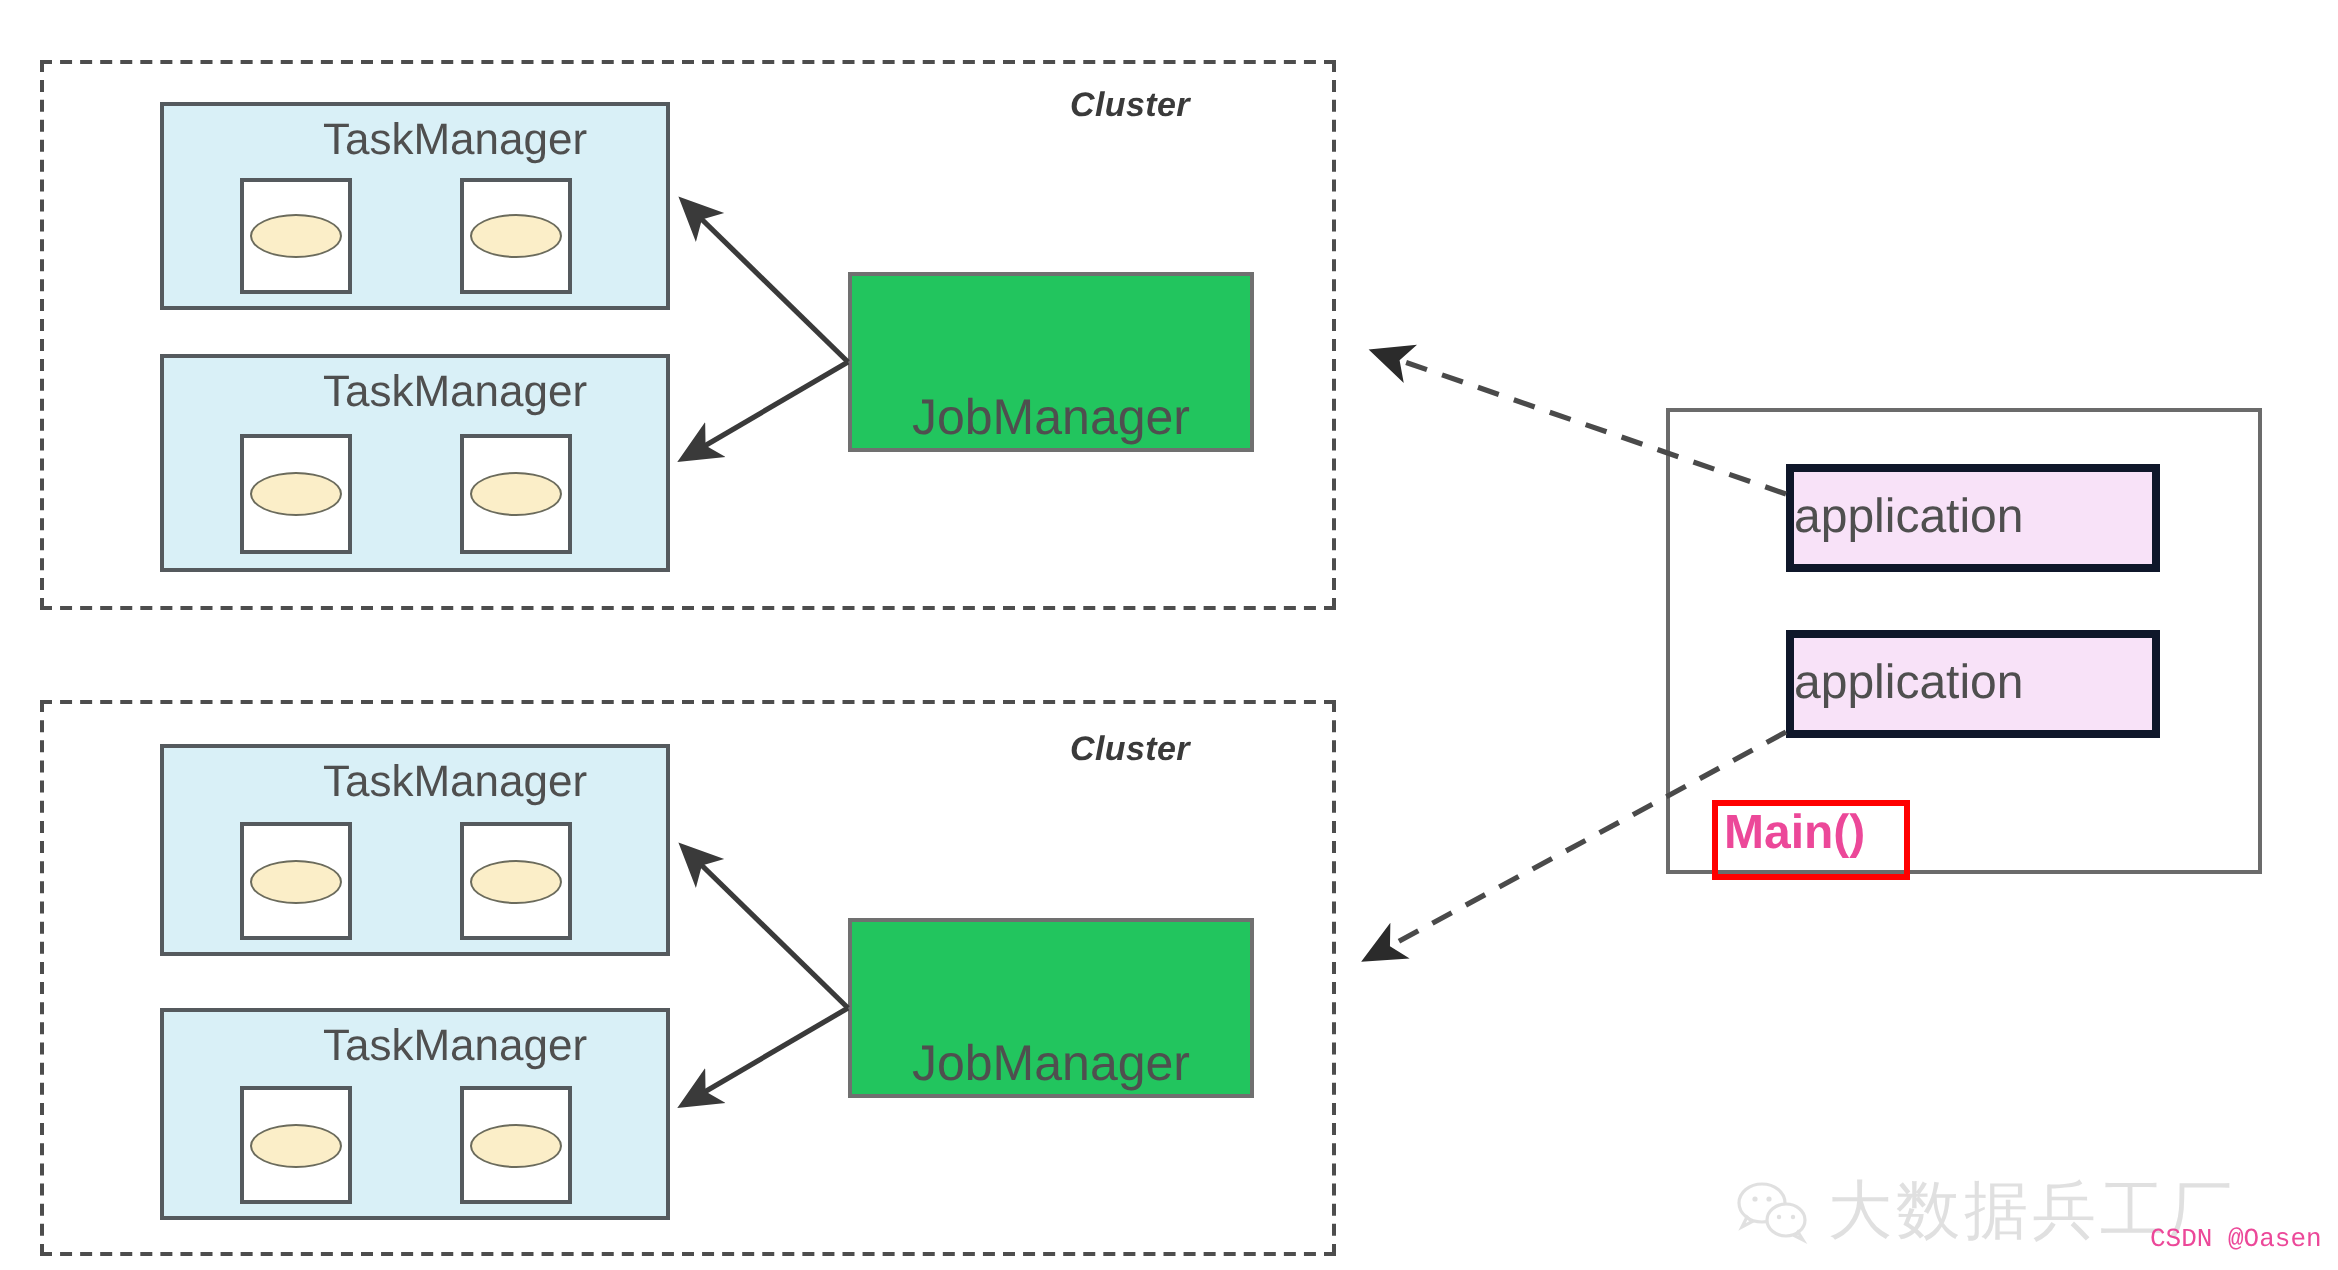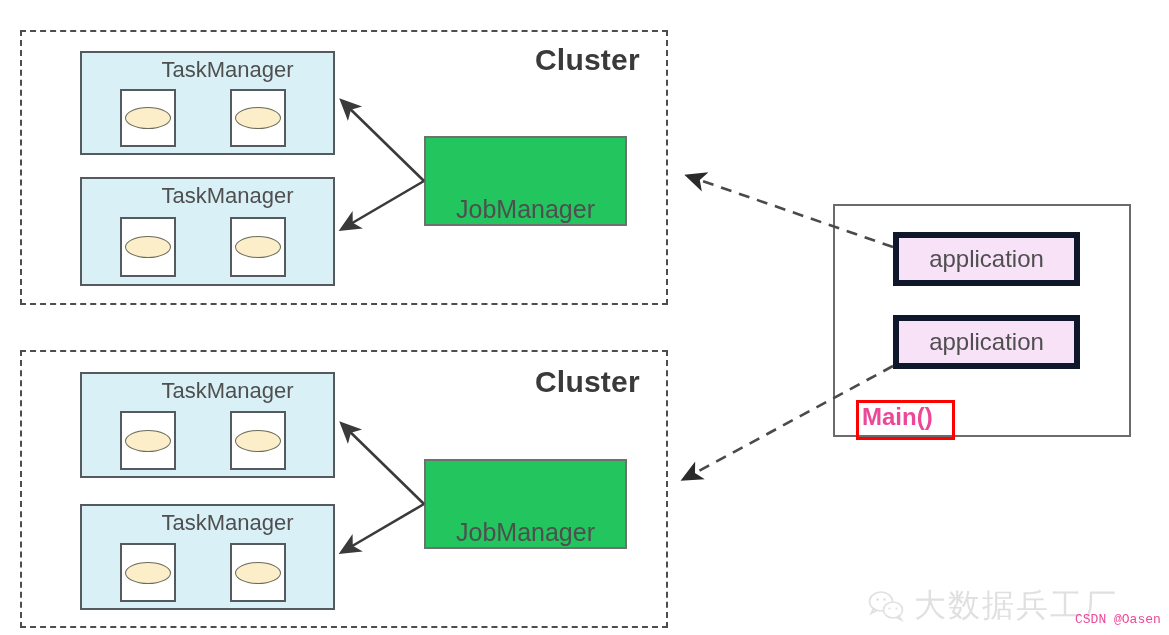--- a/index.html
+++ b/index.html
@@ -31,24 +31,25 @@
   .cluster {
     position: absolute;
     border: 2px dashed #4d4d4d;
     background: transparent;
     box-sizing: border-box;
   }
   .cluster-label {
     position: absolute;
     font-family: "Liberation Sans", sans-serif;
     font-weight: bold;
-    font-size: 30px;
+    font-size: 17px;
     color: #3a3a3a;
     letter-spacing: 0.2px;
     white-space: nowrap;
+    font-style: italic;
   }
 
   
   .taskmanager {
     position: absolute;
     background: #d9f0f7;
     border: 2px solid #555a5e;
     box-sizing: border-box;
   }
   .tm-label {
@@ -102,25 +103,24 @@
   
   .client-box {
     position: absolute;
     background: #ffffff;
     border: 2px solid #6b6b6b;
     box-sizing: border-box;
   }
   .app-box {
     position: absolute;
     background: #f8e2f8;
-    border: 6px solid #0f172a;
+    border: 4px solid #0f172a;
     box-sizing: border-box;
     display: flex;
     align-items: center;
-    justify-content: center;
   }
   .app-label {
     font-family: "Liberation Sans", sans-serif;
     font-size: 24px;
     color: #4f4f4f;
     white-space: nowrap;
   }
   .main-label {
     position: absolute;
     font-family: "Liberation Sans", sans-serif;

